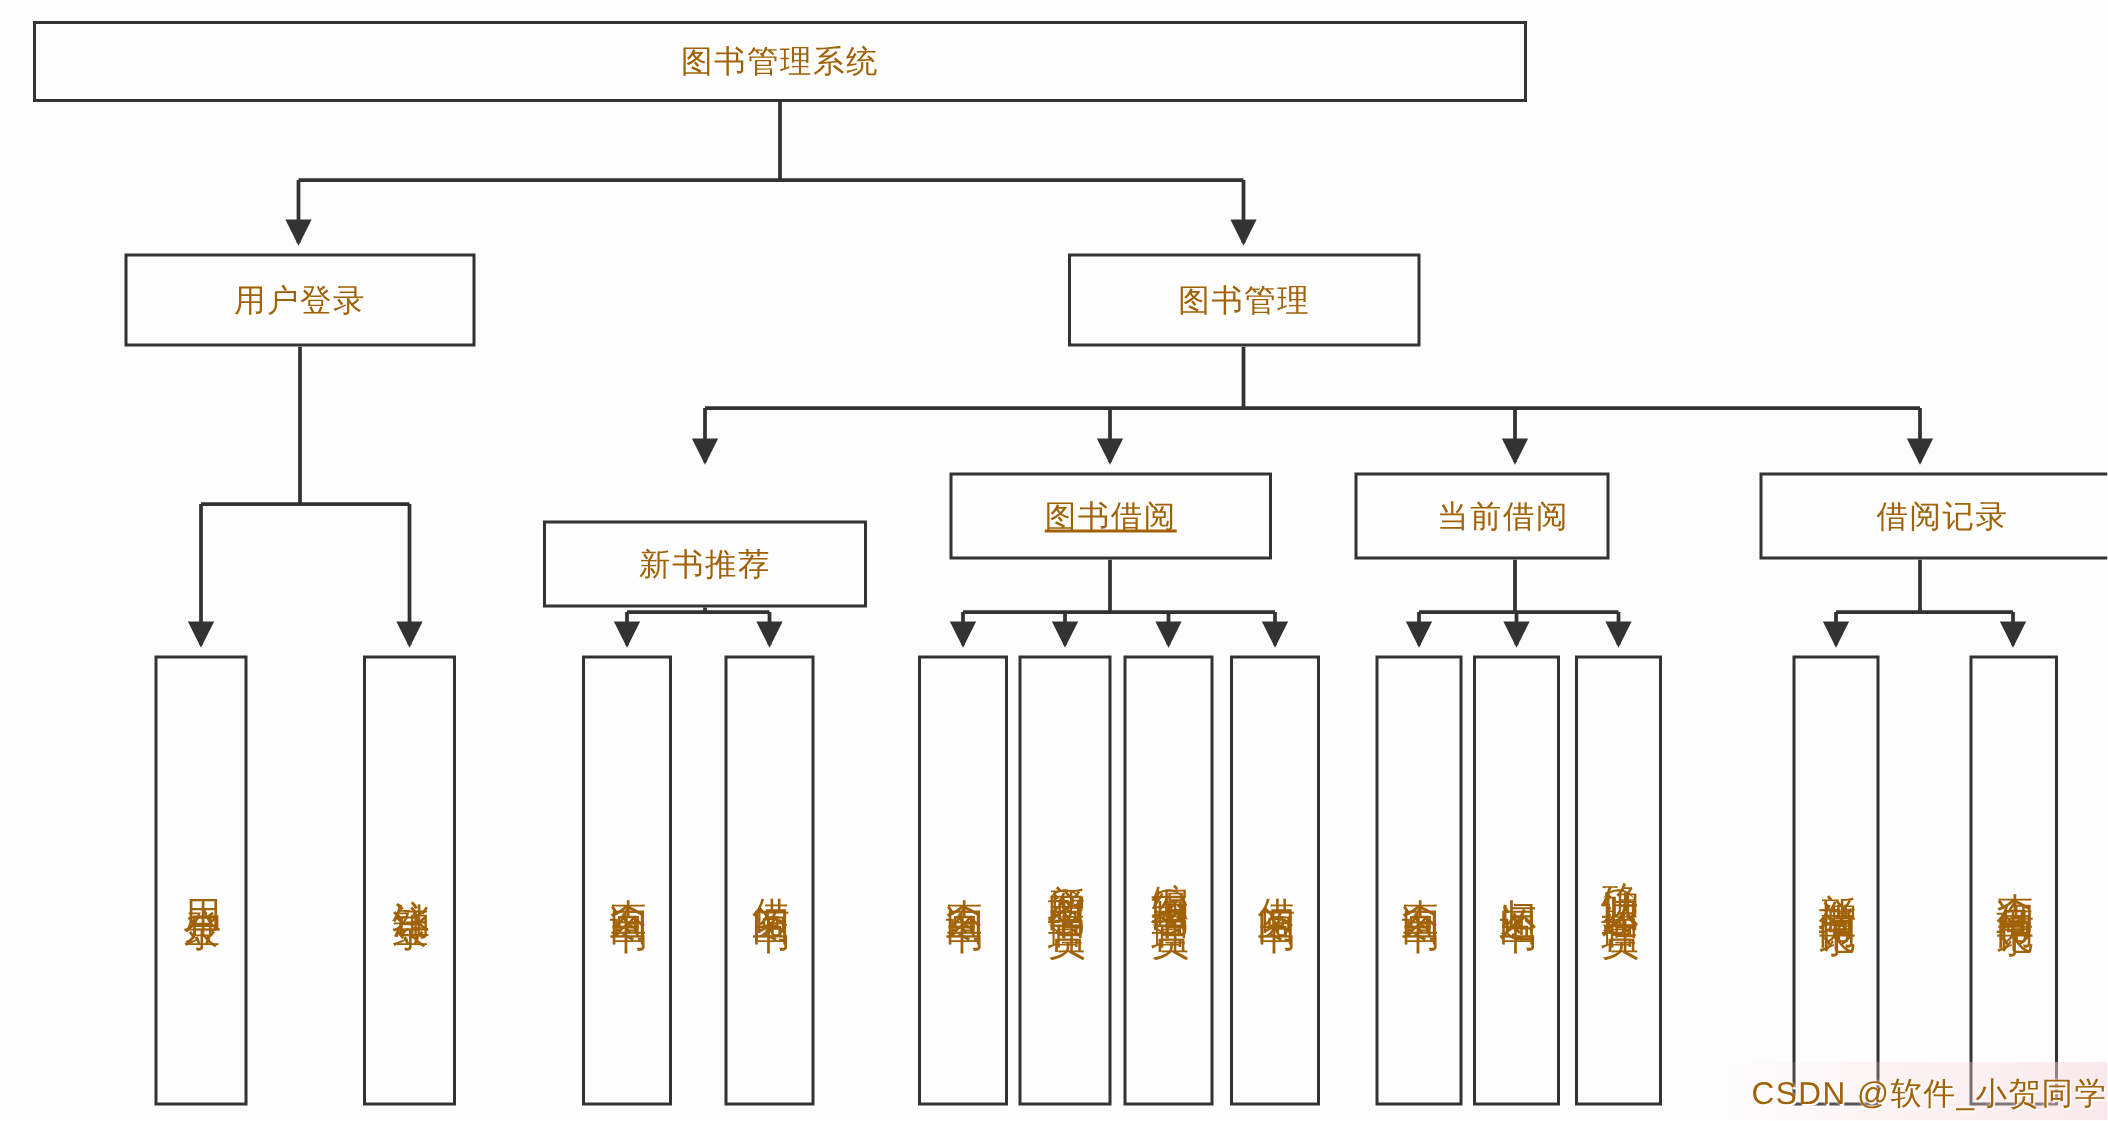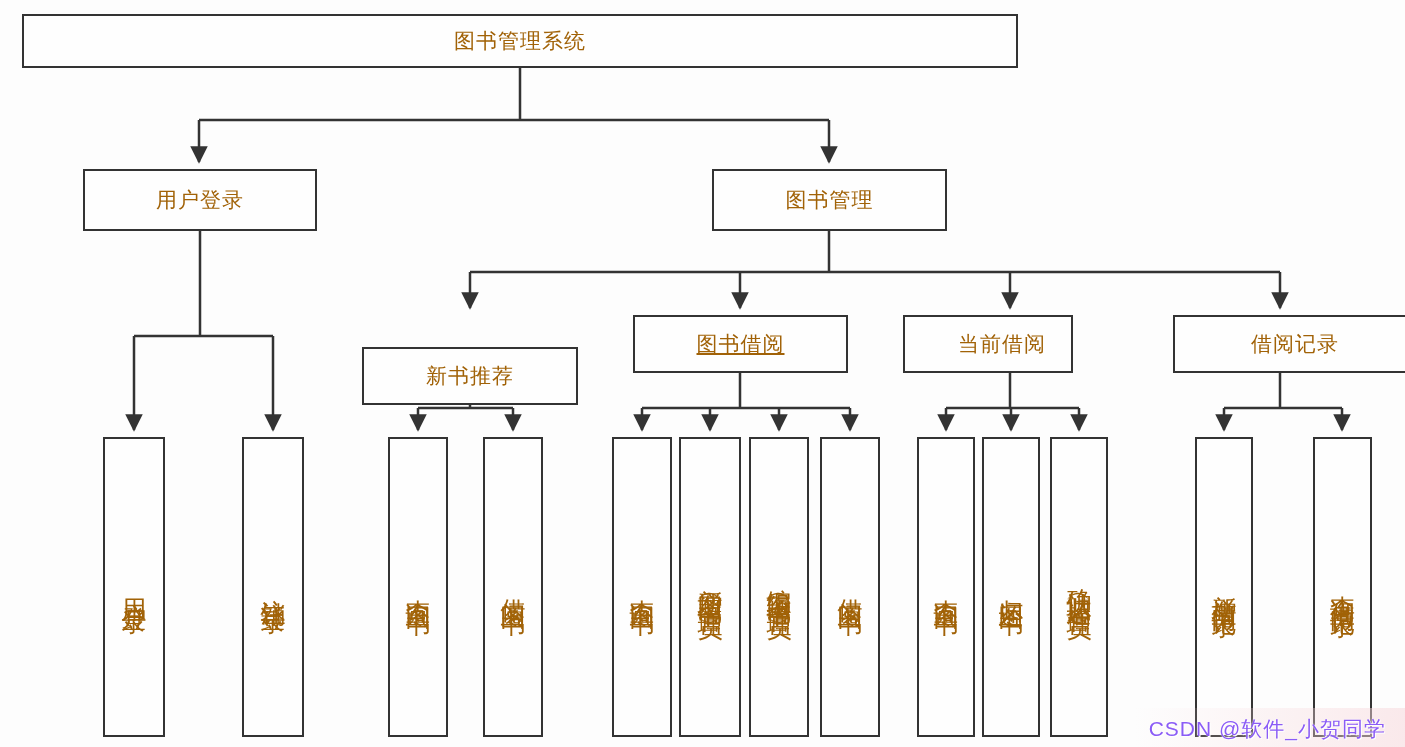--- a/index.html
+++ b/index.html
@@ -53,23 +53,23 @@
   #n-leaf-cb-confirm{left:1050px;top:437px;width:58px;height:300px;}
   #n-leaf-rec-add{left:1195px;top:437px;width:58px;height:300px;}
   #n-leaf-rec-query{left:1313px;top:437px;width:59px;height:300px;}
   .watermark-tint{
     position:absolute;left:1135px;top:708px;width:270px;height:39px;
     background:linear-gradient(to right, rgba(247,216,220,0), rgba(247,216,220,0.55));
     pointer-events:none;
   }
   .watermark{
     position:absolute;
-    right:19px;bottom:4px;
+    right:0;bottom:4px;
     font-size:21px;
-    color:#8b5cf6;
+    color:#a16207;
     text-shadow:0 0 2px #ffffff, 1px 1px 0 #ffffff;
     letter-spacing:1px;
     white-space:nowrap;
   }
 </style>
 </head>
 <body>
 
 <div id="stage">
 

